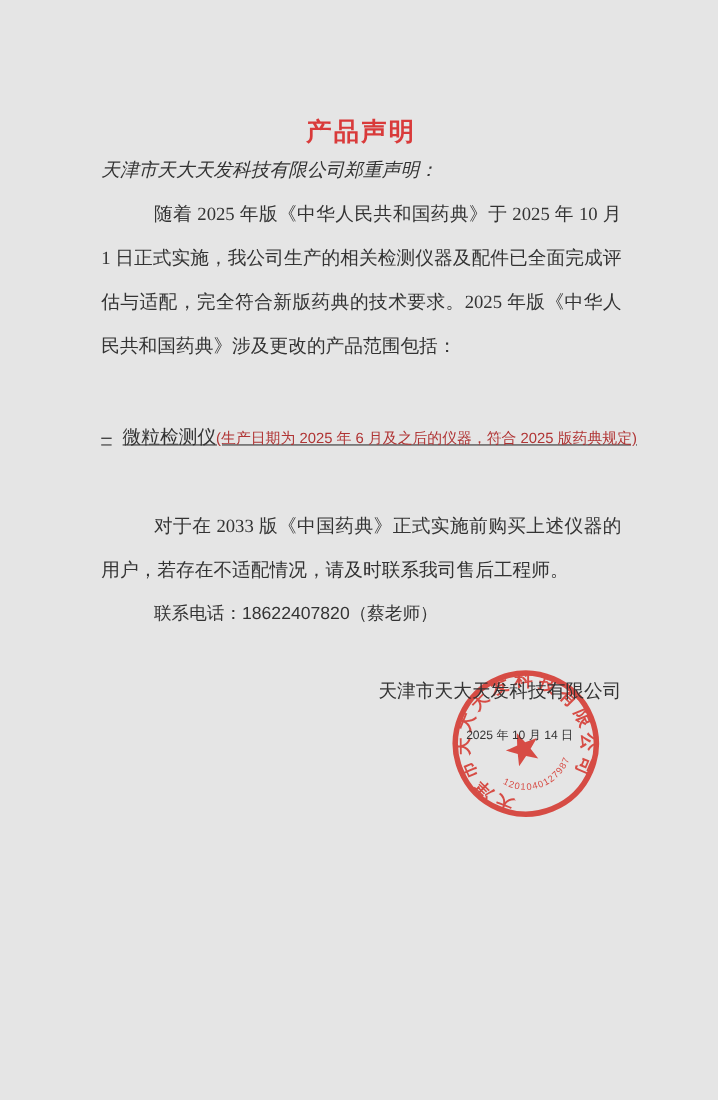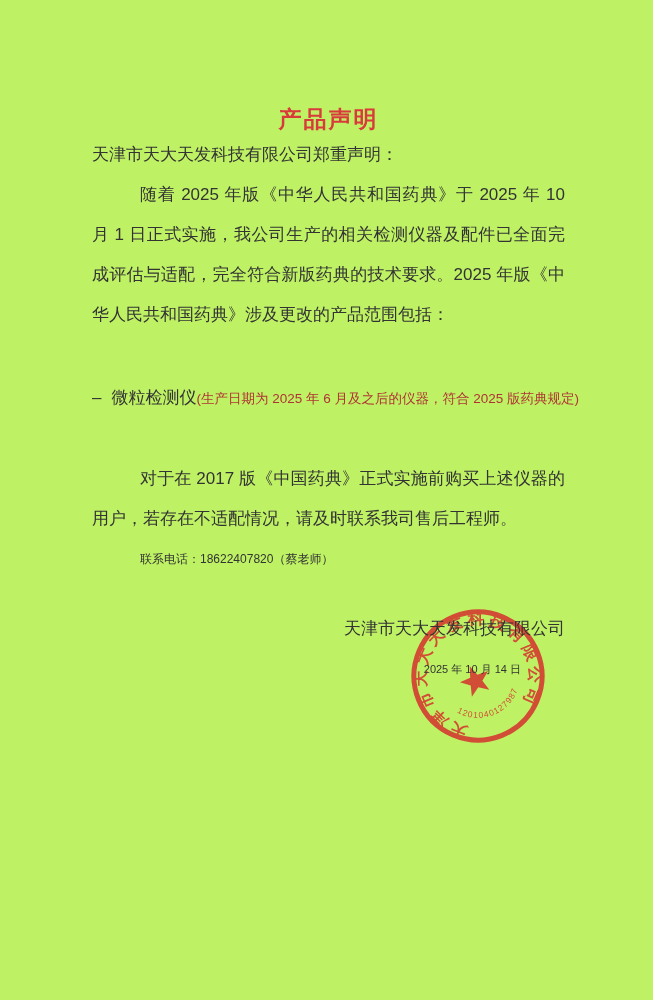--- a/index.html
+++ b/index.html
@@ -1,21 +1,21 @@
 <!DOCTYPE html>
 <html><head>
 <meta charset="utf-8">
 <style>
   html, body { margin: 0; padding: 0; background: #ffffff; }
   .page {
     position: relative;
     width: 653px;
     height: 1000px;
     margin: 0 auto;
-    background: #bef264;
+    background: #e5e5e5;
     font-family: "Liberation Sans", "DejaVu Sans", sans-serif;
     color: #333333;
     overflow: hidden;
   }
   .content {
     position: relative;
     padding: 104px 88px 0 92px;
     z-index: 2;
   }
   .doc-title {
@@ -23,45 +23,47 @@
     color: #d93a3a;
     font-size: 23px;
     font-weight: bold;
     letter-spacing: 2px;
     margin: 0 0 0 0;
   }
   .intro {
     margin-top: 56px;
     font-size: 17px;
     line-height: 40px;
+    font-style: italic;
   }
   .para {
     font-size: 17px;
     line-height: 40px;
     text-align: justify;
     margin: 0;
   }
-  .indent { text-indent: 48px; }
+  .indent { text-indent: 48px; font-family: Liberation Serif, serif; }
   .product-list {
     margin-top: 46px;
     margin-bottom: 0;
   }
   .product-item {
     font-size: 17px;
     line-height: 33px;
     white-space: nowrap;
+    text-decoration: underline;
   }
   .product-item .dash { margin-right: 10px; }
   .product-note {
     color: #b03434;
     font-size: 13.5px;
   }
   .para2 { margin-top: 44px; }
   .contact-line {
-    font-size: 12px;
+    font-size: 16px;
     line-height: 40px;
     text-indent: 48px;
   }
   .signature {
     margin-top: 30px;
     text-align: right;
   }
   .signature-company {
     font-size: 17px;
     line-height: 40px;
@@ -94,21 +96,21 @@
     <p class="para intro">天津市天大天发科技有限公司郑重声明：</p>
 
     <p class="para indent">随着 2025 年版《中华人民共和国药典》于 2025 年 10 月 1 日正式实施，我公司生产的相关检测仪器及配件已全面完成评估与适配，完全符合新版药典的技术要求。2025 年版《中华人民共和国药典》涉及更改的产品范围包括：</p>
 
     <div class="product-list">
       <div class="product-item">
         <span class="dash">–</span><span>微粒检测仪</span><span class="product-note">(生产日期为 2025 年 6 月及之后的仪器，符合 2025 版药典规定)</span>
       </div>
     </div>
 
-    <p class="para indent para2">对于在 2017 版《中国药典》正式实施前购买上述仪器的用户，若存在不适配情况，请及时联系我司售后工程师。</p>
+    <p class="para indent para2">对于在 2033 版《中国药典》正式实施前购买上述仪器的用户，若存在不适配情况，请及时联系我司售后工程师。</p>
 
     <p class="para contact-line">联系电话：18622407820（蔡老师）</p>
 
     <div class="signature">
       <div class="signature-company">天津市天大天发科技有限公司</div>
       <div class="signature-date">2025 年 10 月 14 日</div>
     </div>
 
   </div>
 

